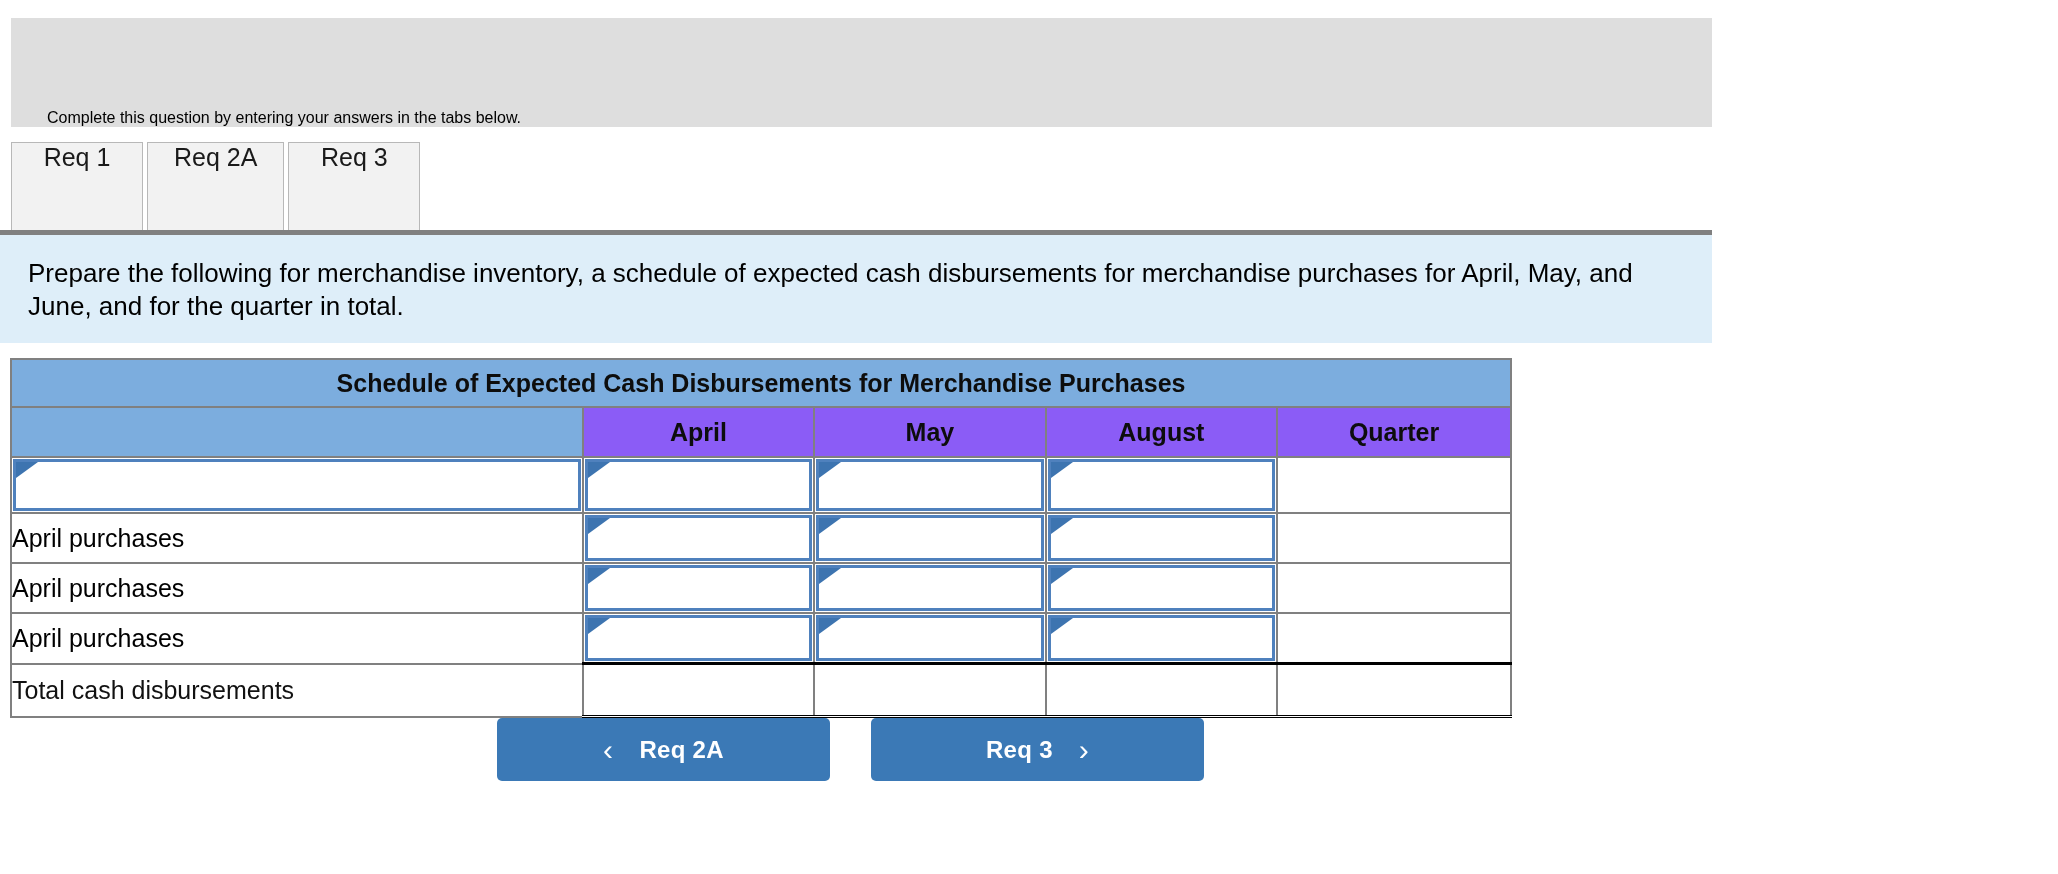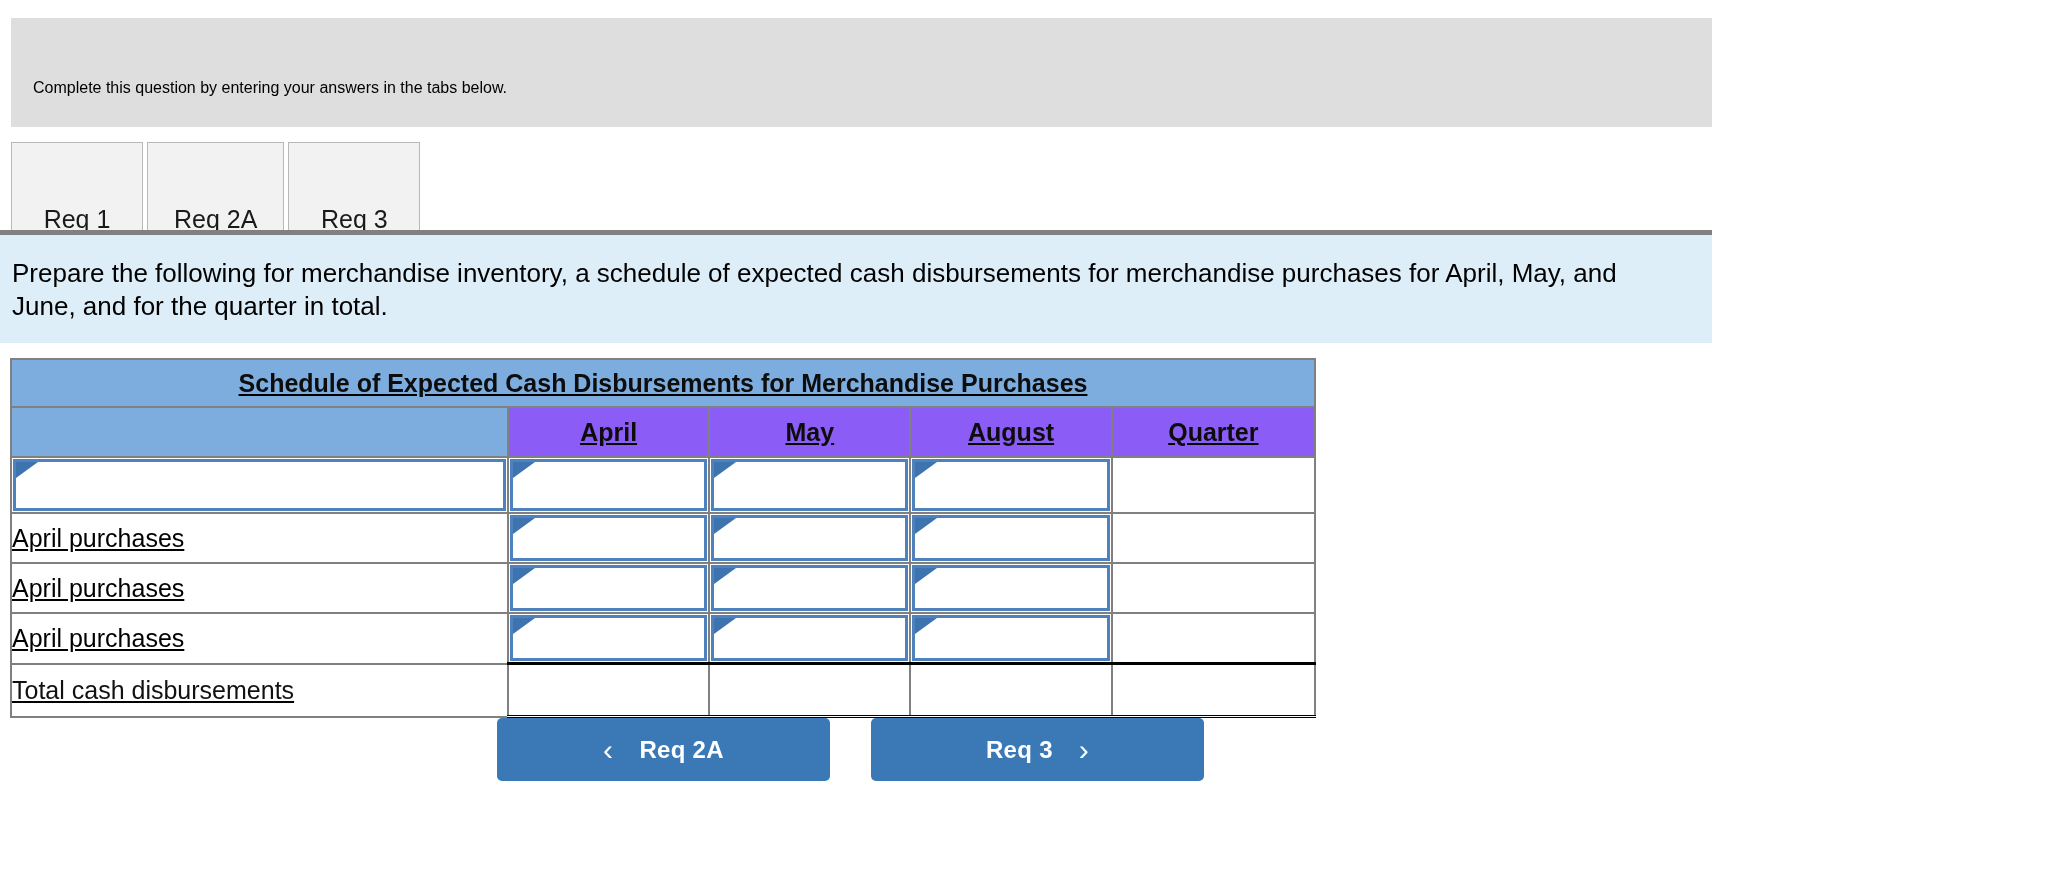--- a/index.html
+++ b/index.html
@@ -18,42 +18,42 @@
 
   
   #question-banner {
     position: absolute;
     left: 11px;
     top: 18px;
     width: 1701px;
     height: 109px;
     background: #dedede;
     display: flex;
-    align-items: center;
+    align-items: flex-end;
     box-sizing: border-box;
-    padding: 30px 0 0 22px;
+    padding: 30px 0 0 36px;
   }
 
   
   #tab-strip {
     position: absolute;
     left: 11px;
     top: 140px;
     height: 94px;
     display: flex;
     align-items: flex-end;
   }
   .tab {
     height: 92px;
     box-sizing: border-box;
     background: #f2f2f2;
     border: 1px solid #b8b8b8;
     border-bottom: none;
     display: flex;
-    align-items: flex-end;
+    align-items: flex-start;
     justify-content: center;
     font-size: 25px;
     color: #1a1a1a;
     padding: 0 26px;
     min-width: 132px;
     position: relative;
     margin-right: 4px;
   }
   .tab.selected {
     background: #ffffff;
@@ -75,38 +75,37 @@
 
   
   #req-description {
     position: absolute;
     left: 0px;
     top: 235px;
     width: 1712px;
     height: 108px;
     background: #deeef9;
     box-sizing: border-box;
-    padding: 22px 30px 0 12px;
+    padding: 22px 30px 0 28px;
   }
   #req-description-text {
     font-size: 26px;
     line-height: 1.27;
     color: #000000;
     max-width: 1660px;
   }
 
   
   #worksheet {
     position: absolute;
     left: 10px;
     top: 358px;
-    width: 1306px;
+    width: 1502px;
     border-collapse: collapse;
     table-layout: fixed;
-    text-decoration: underline;
   }
   #worksheet td, #worksheet th {
     border: 2px solid #808080;
     padding: 0;
     margin: 0;
     font-weight: normal;
     font-size: 25px;
     vertical-align: middle;
   }
   .hdr-title {

